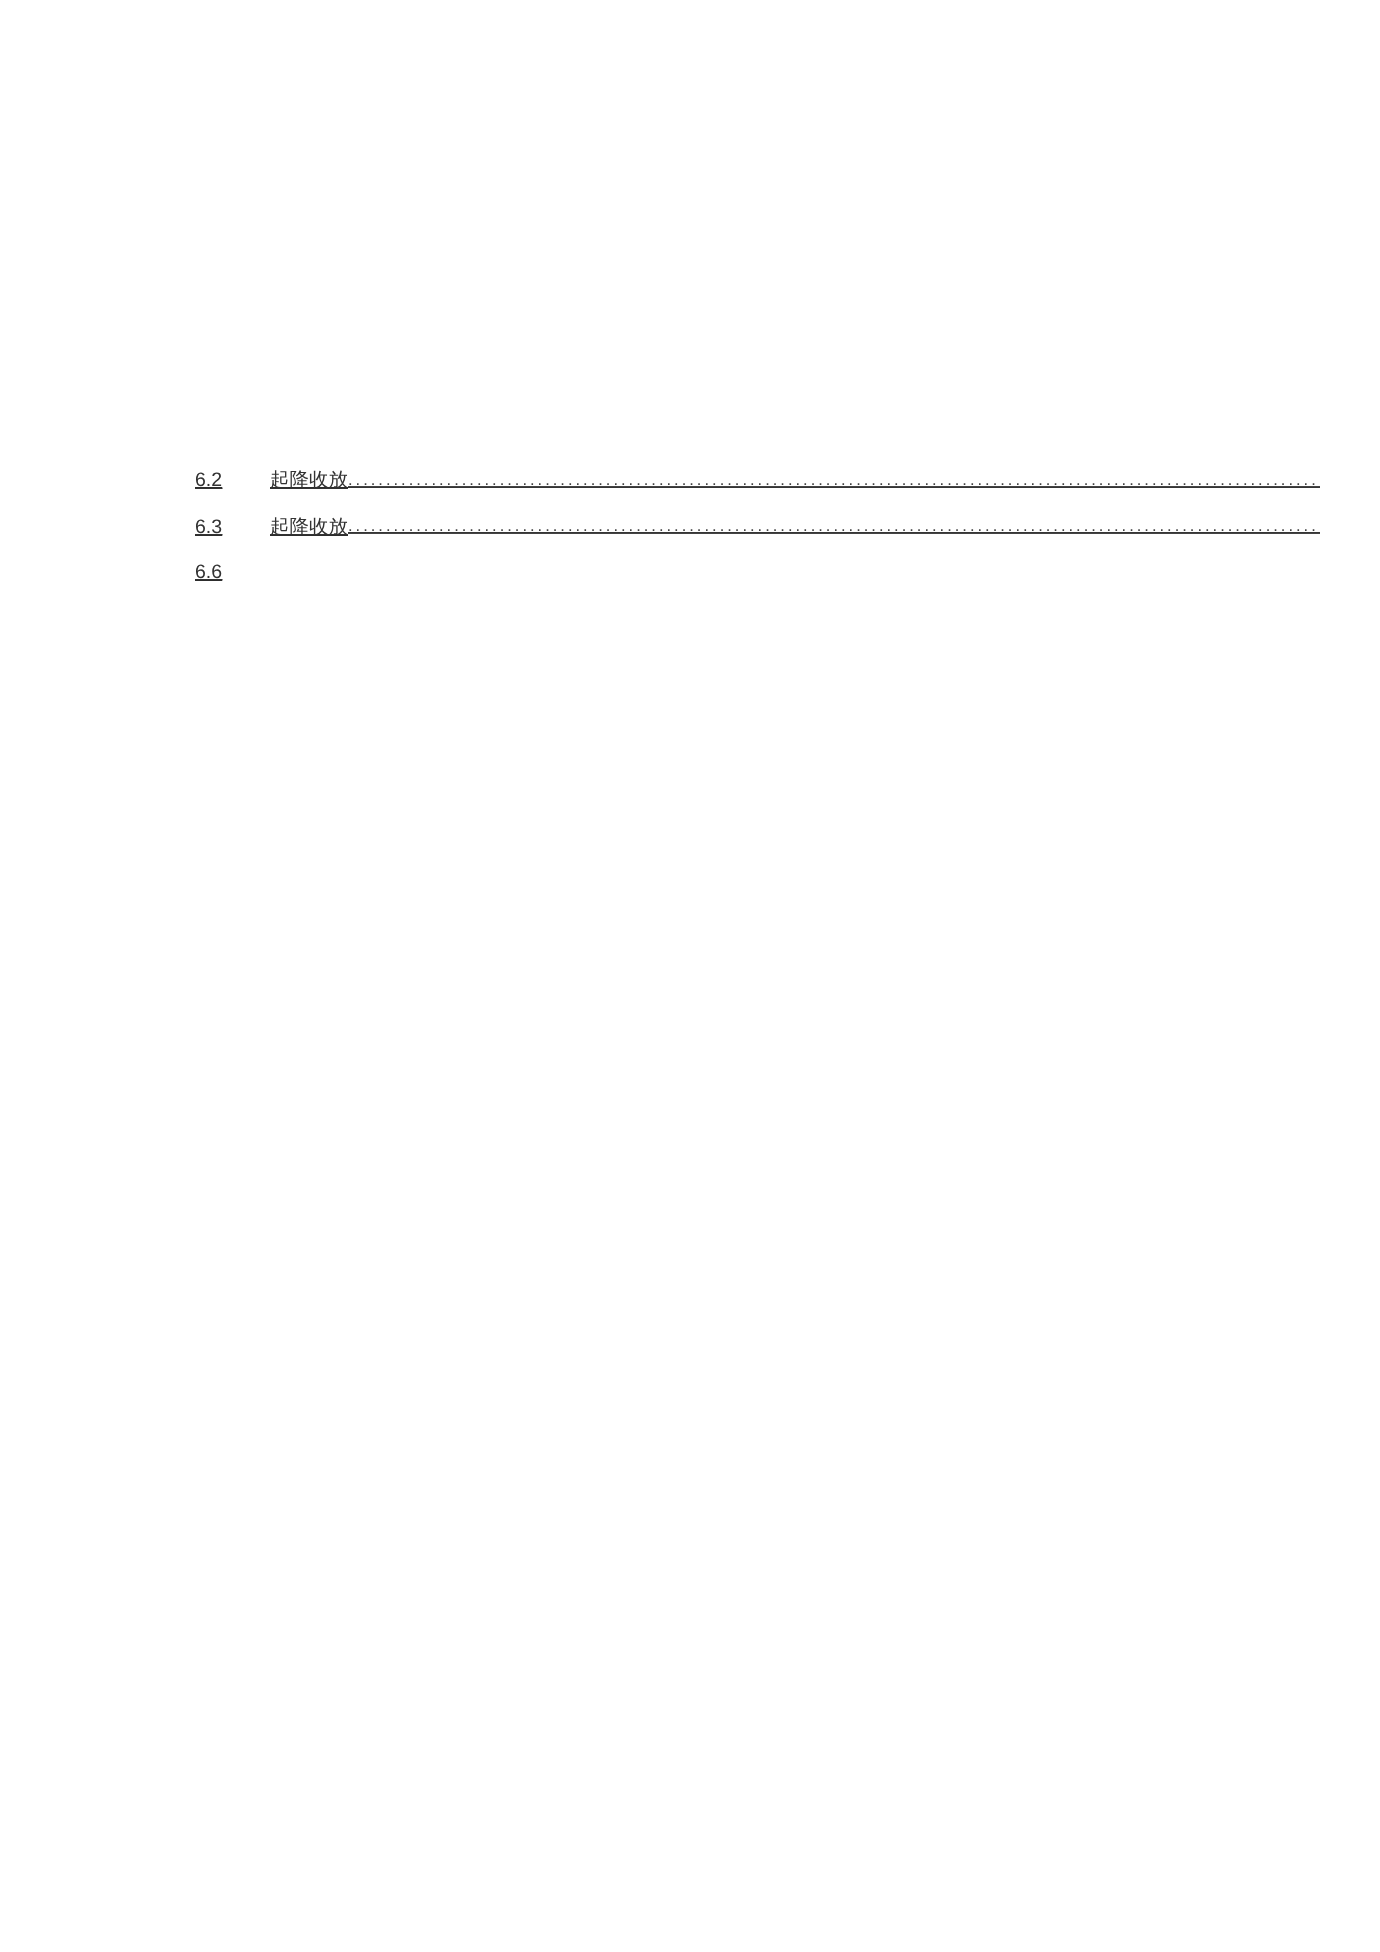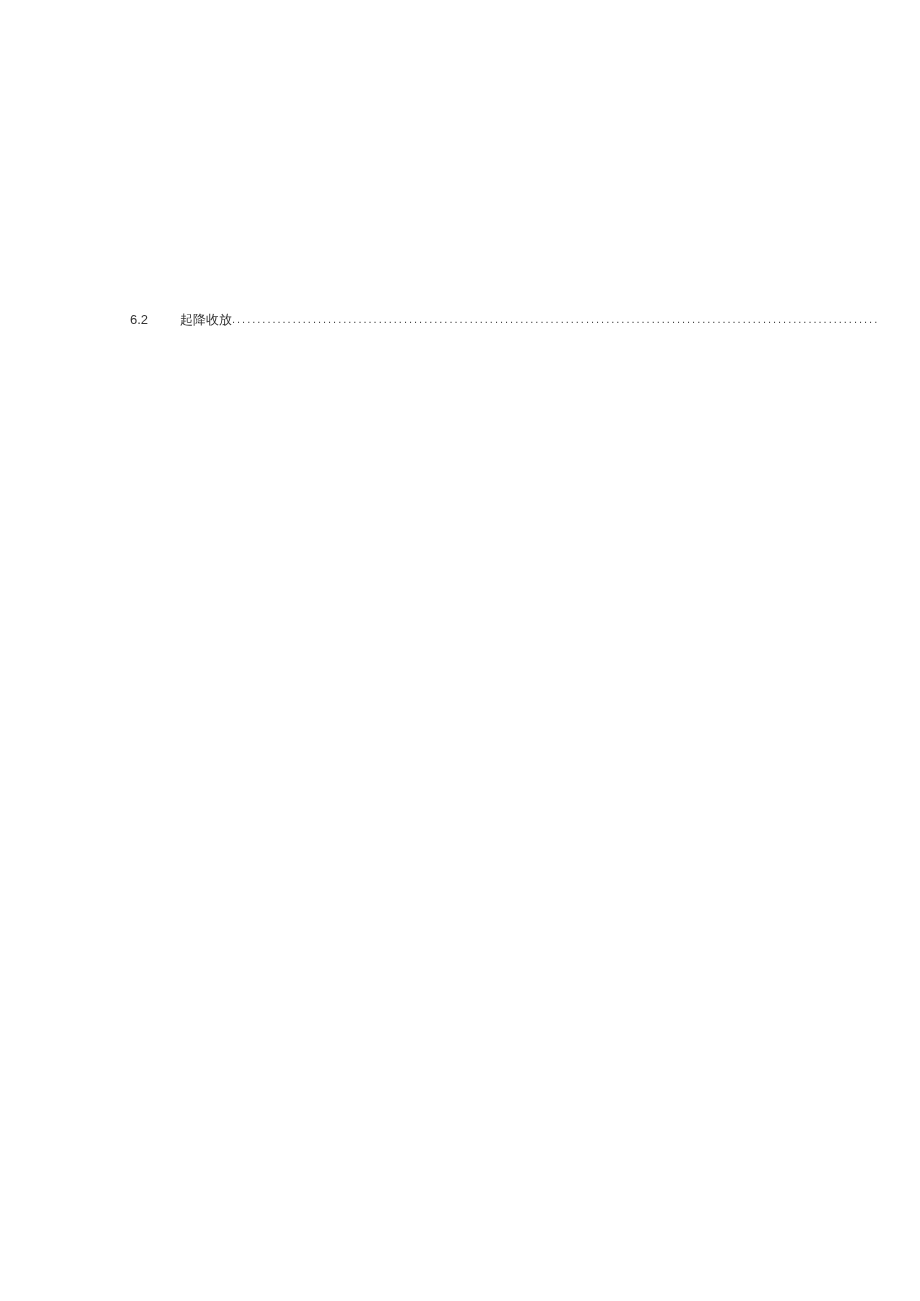--- a/index.html
+++ b/index.html
@@ -1,15 +1,15 @@
 <!DOCTYPE html>
 <html><head>
   <meta charset="utf-8">
   <style>
-    * { margin: 0; padding: 0; box-sizing: border-box; }
+    * { margin: 0; padding: 0; box-sizing: border-box; text-decoration: underline; }
     body {
       width: 920px;
       height: 1301px;
       background: #ffffff;
       font-family: "Microsoft YaHei", "SimSun", sans-serif;
       padding: 310px 40px 0 130px;
     }
     .toc-entry {
       display: flex;
       align-items: baseline;
@@ -44,13 +44,23 @@
   </style>
 </head>
 <body>
 
 <div>
   <div class="toc-entry">
     <span class="toc-number">6.2</span>
     <span class="toc-title">起降收放</span>
     <span class="toc-leader"></span>
   </div>
+  <div class="toc-entry">
+    <span class="toc-number">6.3</span>
+    <span class="toc-title">起降收放</span>
+    <span class="toc-leader"></span>
+  </div>
+  <div class="toc-entry empty">
+    <span class="toc-number">6.6</span>
+    <span class="toc-title"></span>
+    <span class="toc-leader"></span>
+  </div>
 </div>
 
 </body></html>

